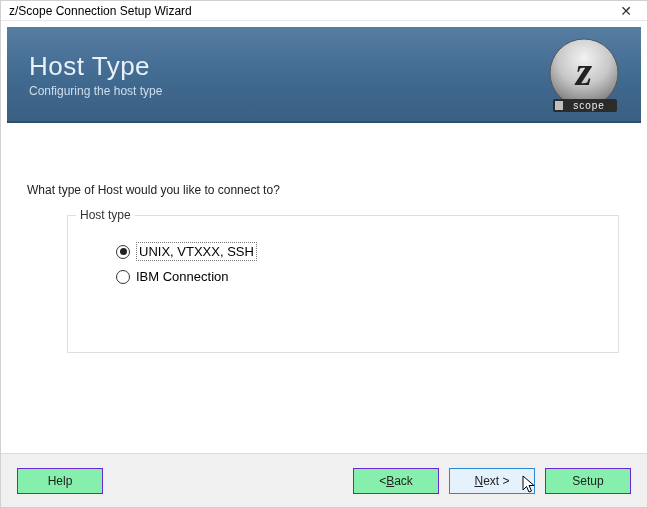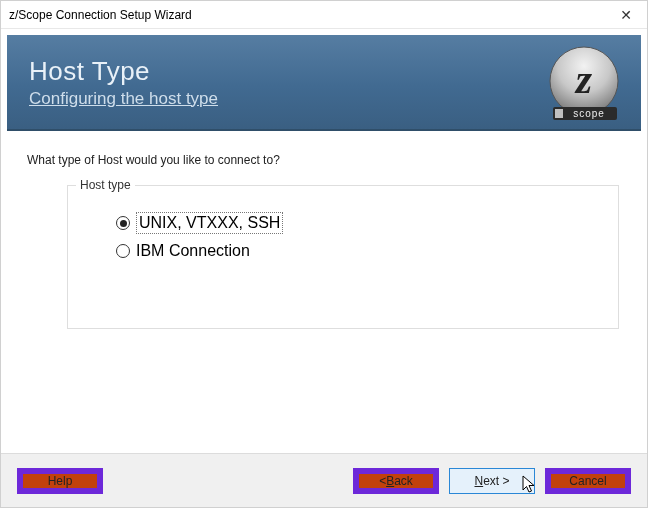--- a/index.html
+++ b/index.html
@@ -12,21 +12,21 @@
     }
     .window {
       width: 648px;
       height: 508px;
       background: #ffffff;
       display: flex;
       flex-direction: column;
       border: 1px solid #d0d0d0;
     }
     .titlebar {
-      height: 28px;
+      height: 20px;
       background: #ffffff;
       display: flex;
       align-items: center;
       justify-content: space-between;
       padding-left: 8px;
       font-size: 12px;
       color: #000;
       border-bottom: 1px solid #e8e8e8;
     }
     .titlebar .close {
@@ -54,38 +54,38 @@
     .banner .txt {
       padding-left: 22px;
       color: #e9f1f8;
     }
     .banner .title {
       font-size: 26px;
       font-weight: 400;
       letter-spacing: 0.5px;
     }
     .banner .subtitle {
-      font-size: 17px;
+      font-size: 12px;
       margin-top: 2px;
       color: #cfdeeb;
-      text-decoration: underline;
     }
     .logo {
       position: absolute;
       right: 18px;
       top: 10px;
       width: 78px;
       height: 78px;
     }
 
     .content {
       flex: 1;
       padding: 22px 18px 2px 26px;
       font-size: 12px;
       color: #222;
+      margin-top: 38px;
     }
     .question {
       margin-bottom: 18px;
     }
     .fieldset {
       position: relative;
       border: 1px solid #dedede;
       margin-left: 40px;
       margin-right: 10px;
       padding: 22px 20px 60px 48px;
@@ -116,42 +116,42 @@
       margin-right: 6px;
       background: #fff;
     }
     .radio-dot {
       width: 7px;
       height: 7px;
       border-radius: 50%;
       background: #222;
     }
     .radio-label {
-      font-size: 16px;
+      font-size: 13px;
       color: #000;
     }
     .radio-label.sel {
       border: 1px dotted #777;
       padding: 1px 2px;
     }
 
     .footer {
       border-top: 1px solid #dcdcdc;
       height: 54px;
       background: #f0f0f0;
       display: flex;
       align-items: center;
       padding: 0 16px;
     }
     .footer .spacer { flex: 1; }
     .btn {
       min-width: 86px;
       height: 26px;
-      background: #c2410c;
-      border: 6px solid #6d28d9;
+      background: #86efac;
+      border: 1px solid #6d28d9;
       font-size: 12px;
       color: #222;
       margin-left: 10px;
       cursor: pointer;
       display: inline-flex;
       align-items: center;
       justify-content: center;
       padding: 0 10px;
     }
     .btn:first-child { margin-left: 0; }
@@ -231,17 +231,17 @@
         <span>ack</span>
     </button>
     <button class="btn primary" style="position:relative;">
       <span class="mn">N</span>
         <span>ext &gt;</span>
       <svg class="cursor" width="16" height="20" viewBox="0 0 16 20" style="left:72px; top:6px;">
         <path d="M1 1 L1 15 L4.5 11.5 L7 17 L9.5 16 L7 10.5 L12 10.5 Z" fill="#fff" stroke="#000" stroke-width="1"></path>
       </svg>
     </button>
     <button class="btn">
-      <span>Cancel</span>
+      <span>Setup</span>
     </button>
   </div>
 
 </div>
 
 </body></html>

